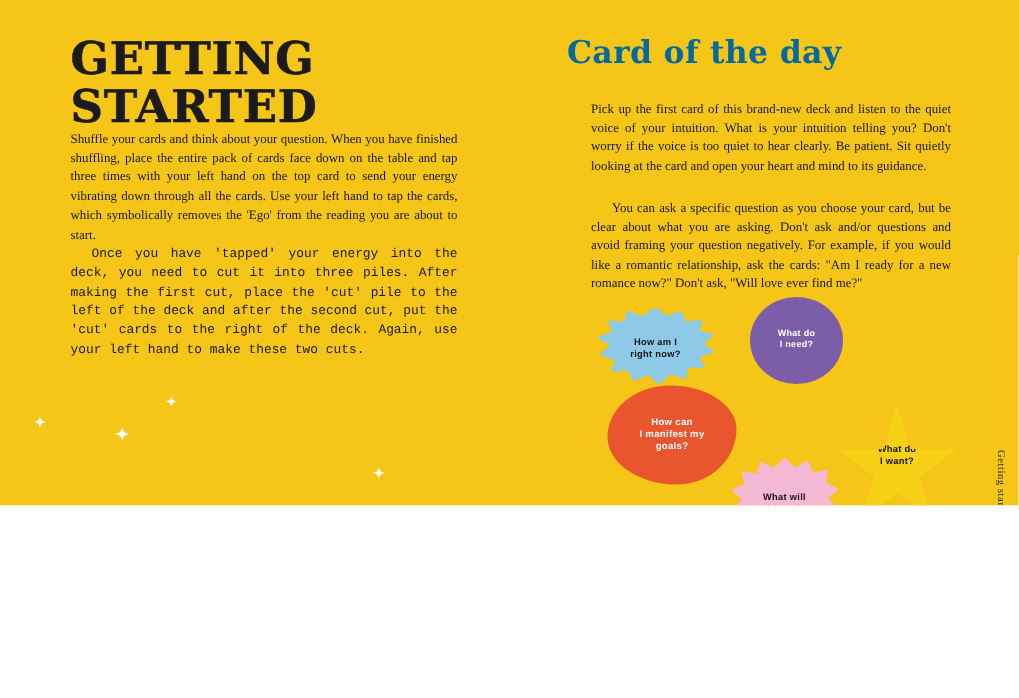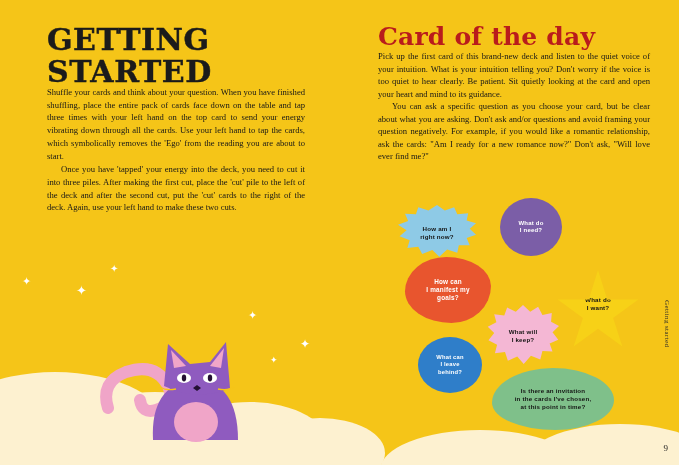--- a/index.html
+++ b/index.html
@@ -3,21 +3,21 @@
 <meta charset="utf-8">
 <style>
   html, body {
     margin: 0;
     padding: 0;
     background: #ffffff;
   }
   #page {
     position: relative;
     width: 679px;
-    height: 465px;
+    height: 337px;
     overflow: hidden;
     background: #f5c518;
     font-family: "Liberation Serif", serif;
   }
   
   .cloud {
     position: absolute;
     background: #fdf1d0;
     border-radius: 50%;
     pointer-events: none;
@@ -52,47 +52,47 @@
   .left-body {
     position: absolute;
     left: 47px; top: 86px;
     width: 258px;
     font-size: 8.6px;
     line-height: 1.48;
     color: #171717;
     text-align: justify;
   }
   .left-body p { margin: 0 0 0.1em 0; text-indent: 0; }
-  .left-body p.ind { text-indent: 14px; }
+  .left-body p.ind { text-indent: 14px; font-family: Liberation Mono, monospace; }
 
   
   .right-page {
     position: absolute;
     left: 340px; top: 0;
     width: 339px; height: 465px;
   }
   .r-title {
     position: absolute;
     left: 38px; top: 22px;
     font-family: "DejaVu Serif", serif;
     font-weight: bold;
-    font-size: 25px;
-    color: #b91c1c;
+    font-size: 21px;
+    color: #0369a1;
     letter-spacing: 0.2px;
   }
   .right-body {
     position: absolute;
     left: 38px; top: 50px;
     width: 272px;
     font-size: 8.6px;
     line-height: 1.46;
     color: #171717;
     text-align: justify;
   }
-  .right-body p { margin: 0; }
+  .right-body p { margin: 16px; }
   .right-body p.ind { text-indent: 14px; }
 
   .side-label {
     position: absolute;
     right: 8px; top: 300px;
     font-size: 7px;
     color: #2a2a2a;
     writing-mode: vertical-rl;
     letter-spacing: 0.4px;
   }

